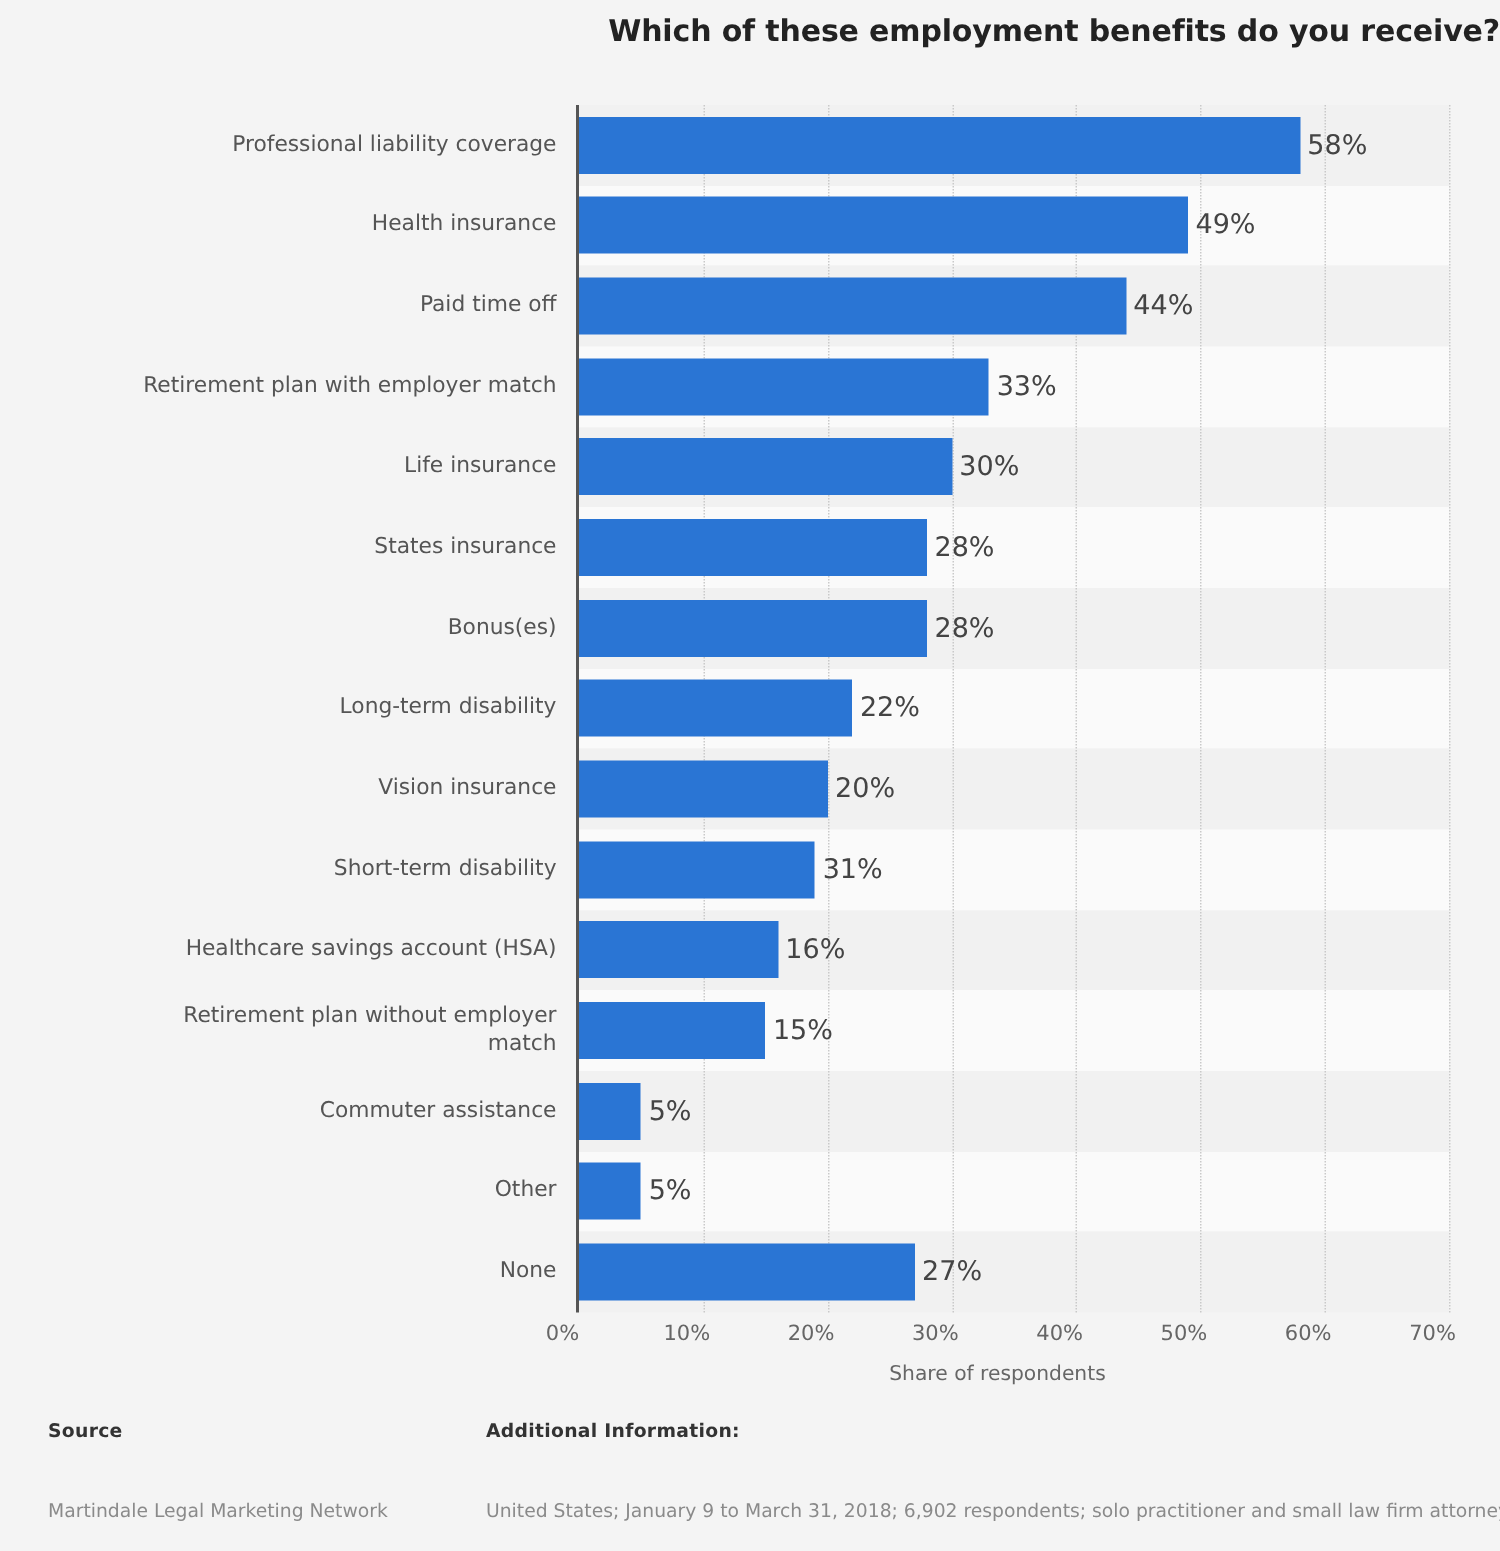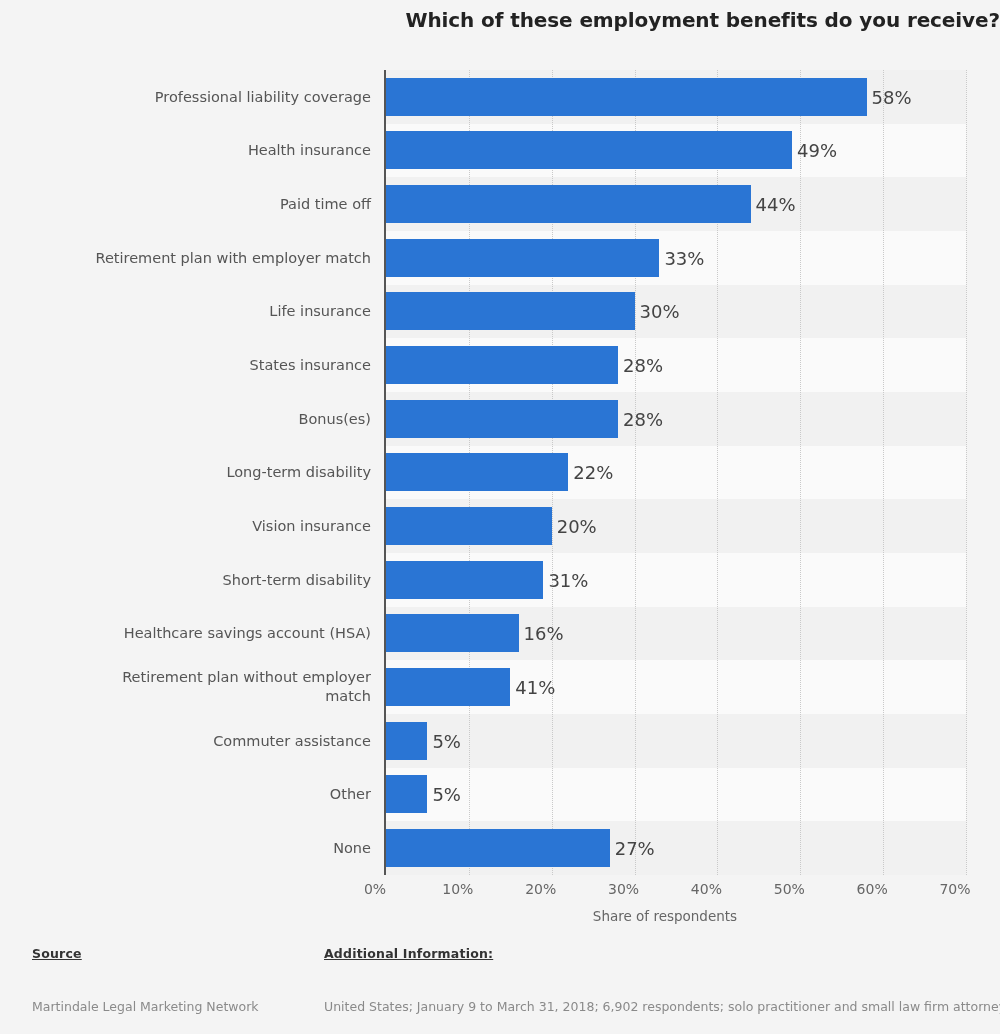--- a/index.html
+++ b/index.html
@@ -160,21 +160,20 @@
     width: 690px;
     overflow: hidden;
     white-space: nowrap;
   }
   .foot-head {
     font-size: 12.5px;
     font-weight: bold;
     color: #333333;
     letter-spacing: 0.2px;
     line-height: 17px;
-    text-decoration: underline;
   }
   .foot-line {
     font-size: 12.5px;
     color: #8a8a8a;
     line-height: 17px;
     white-space: nowrap;
     margin-top: 36px;
   }
 </style>
 </head>
@@ -266,21 +265,21 @@
       </div>
       <div class="row" style="top: 536.667px; height: 53.6667px;">
         <div class="cat-label">Healthcare savings account (HSA)</div>
         <div class="bar" style="width: 132.571px; background: rgb(42, 117, 212); top: 7.83333px;"></div>
         <div class="bar-value" style="left: 512.571px;">16%</div>
       </div>
       <div class="row" style="top: 590.333px; height: 53.6667px;">
         <div class="cat-label">Retirement plan without employer
 match</div>
         <div class="bar" style="width: 124.286px; background: rgb(42, 117, 212); top: 7.83333px;"></div>
-        <div class="bar-value" style="left: 504.286px;">41%</div>
+        <div class="bar-value" style="left: 504.286px;">15%</div>
       </div>
       <div class="row" style="top: 644px; height: 53.6667px;">
         <div class="cat-label">Commuter assistance</div>
         <div class="bar" style="width: 41.4286px; background: rgb(42, 117, 212); top: 7.83333px;"></div>
         <div class="bar-value" style="left: 421.429px;">5%</div>
       </div>
       <div class="row" style="top: 697.667px; height: 53.6667px;">
         <div class="cat-label">Other</div>
         <div class="bar" style="width: 41.4286px; background: rgb(42, 117, 212); top: 7.83333px;"></div>
         <div class="bar-value" style="left: 421.429px;">5%</div>

